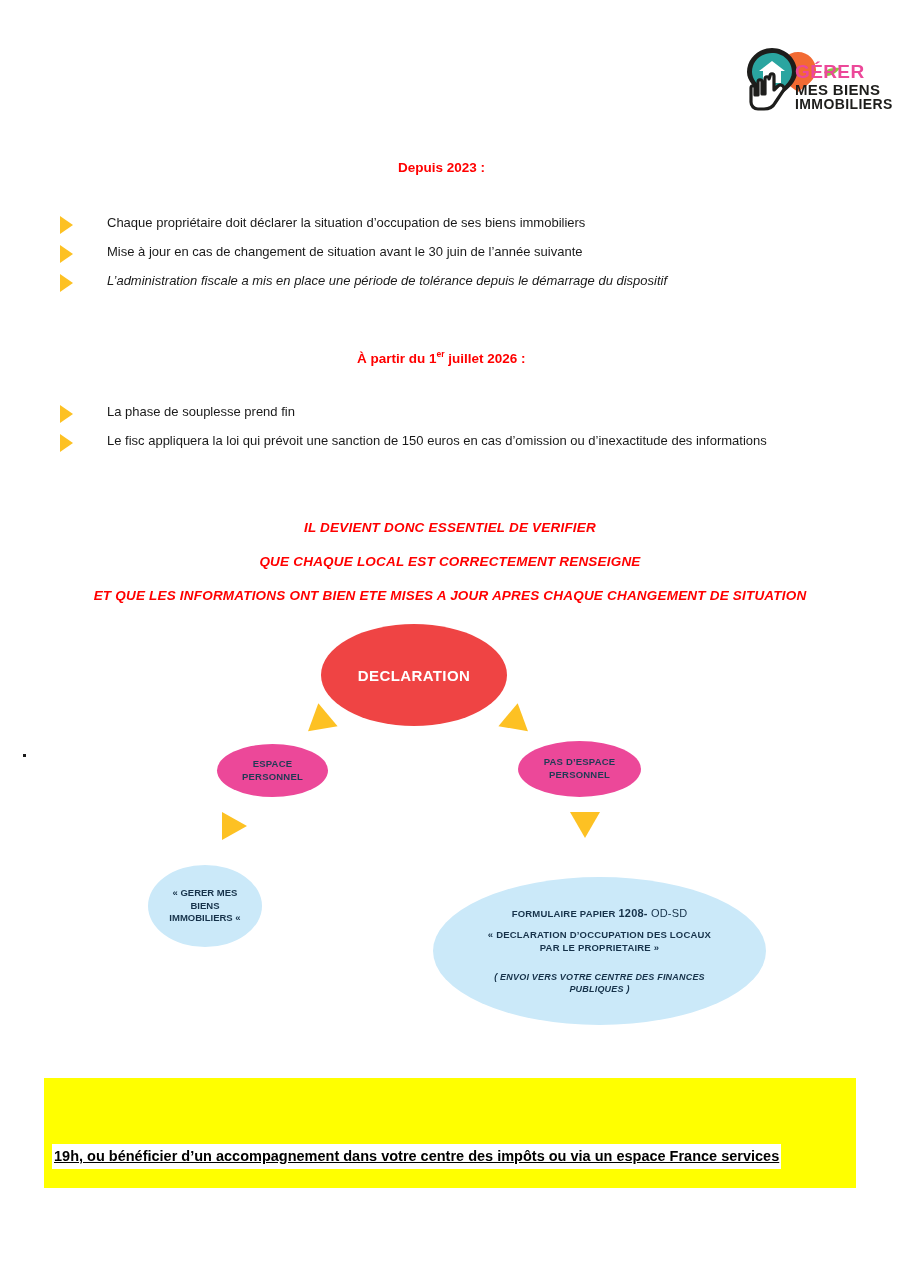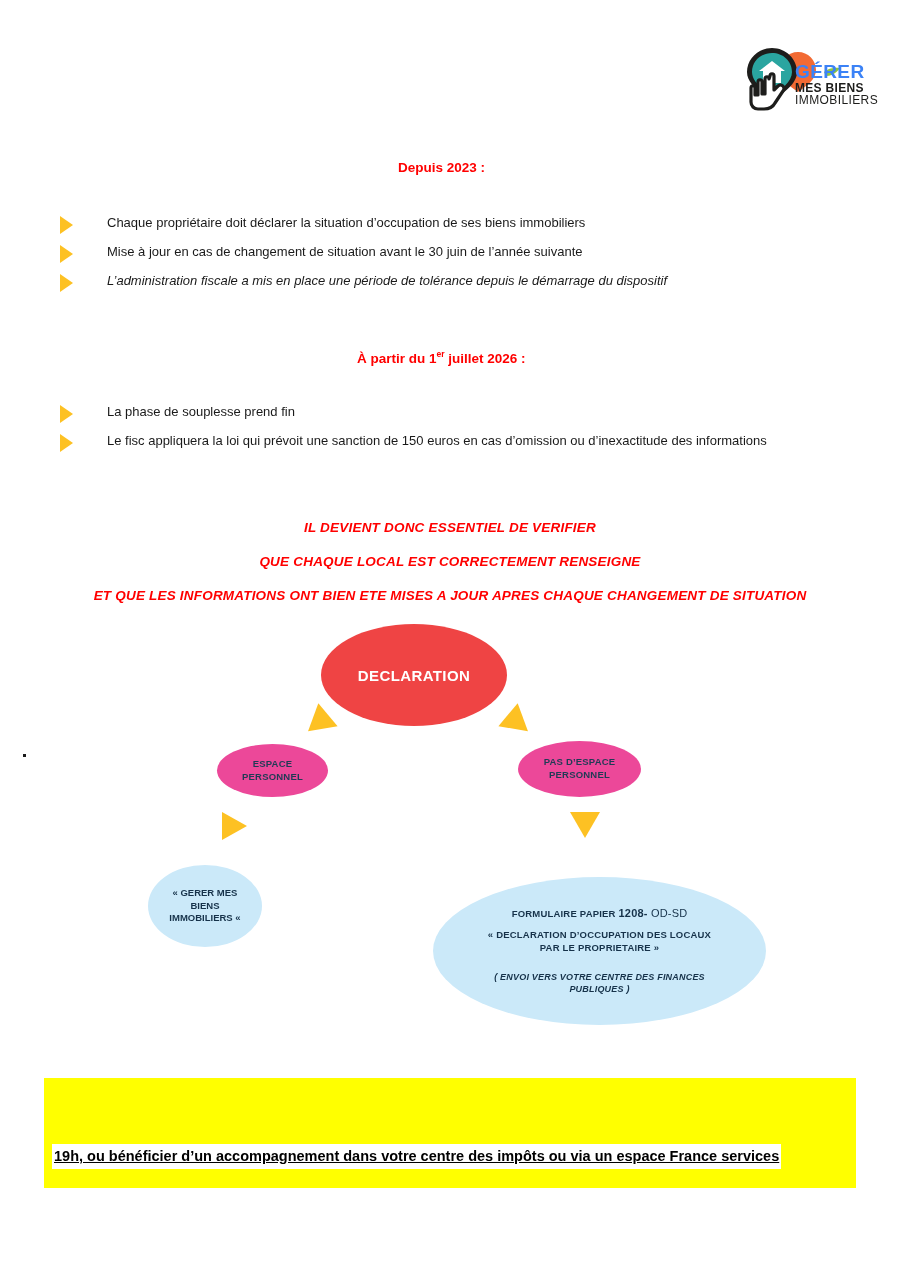--- a/index.html
+++ b/index.html
@@ -64,32 +64,32 @@
   }
   #gmbi-text {
     position: absolute;
     left: 795px;
     top: 62px;
     line-height: 1.04;
   }
   .gmbi-l1 {
     font-size: 19px;
     font-weight: bold;
-    color: #3b82f6;
+    color: #ec4899;
     letter-spacing: 0.4px;
   }
   .gmbi-l2 {
-    font-size: 12px;
+    font-size: 15px;
     font-weight: bold;
     color: #1d1d1b;
     letter-spacing: 0.3px;
   }
   .gmbi-l3 {
-    font-size: 12px;
-    font-weight: normal;
+    font-size: 14px;
+    font-weight: bold;
     color: #1d1d1b;
     letter-spacing: 0.4px;
   }
 
   
   .section-heading {
     position: absolute;
     font-size: 13.5px;
     font-weight: bold;
     color: #ff0000;

